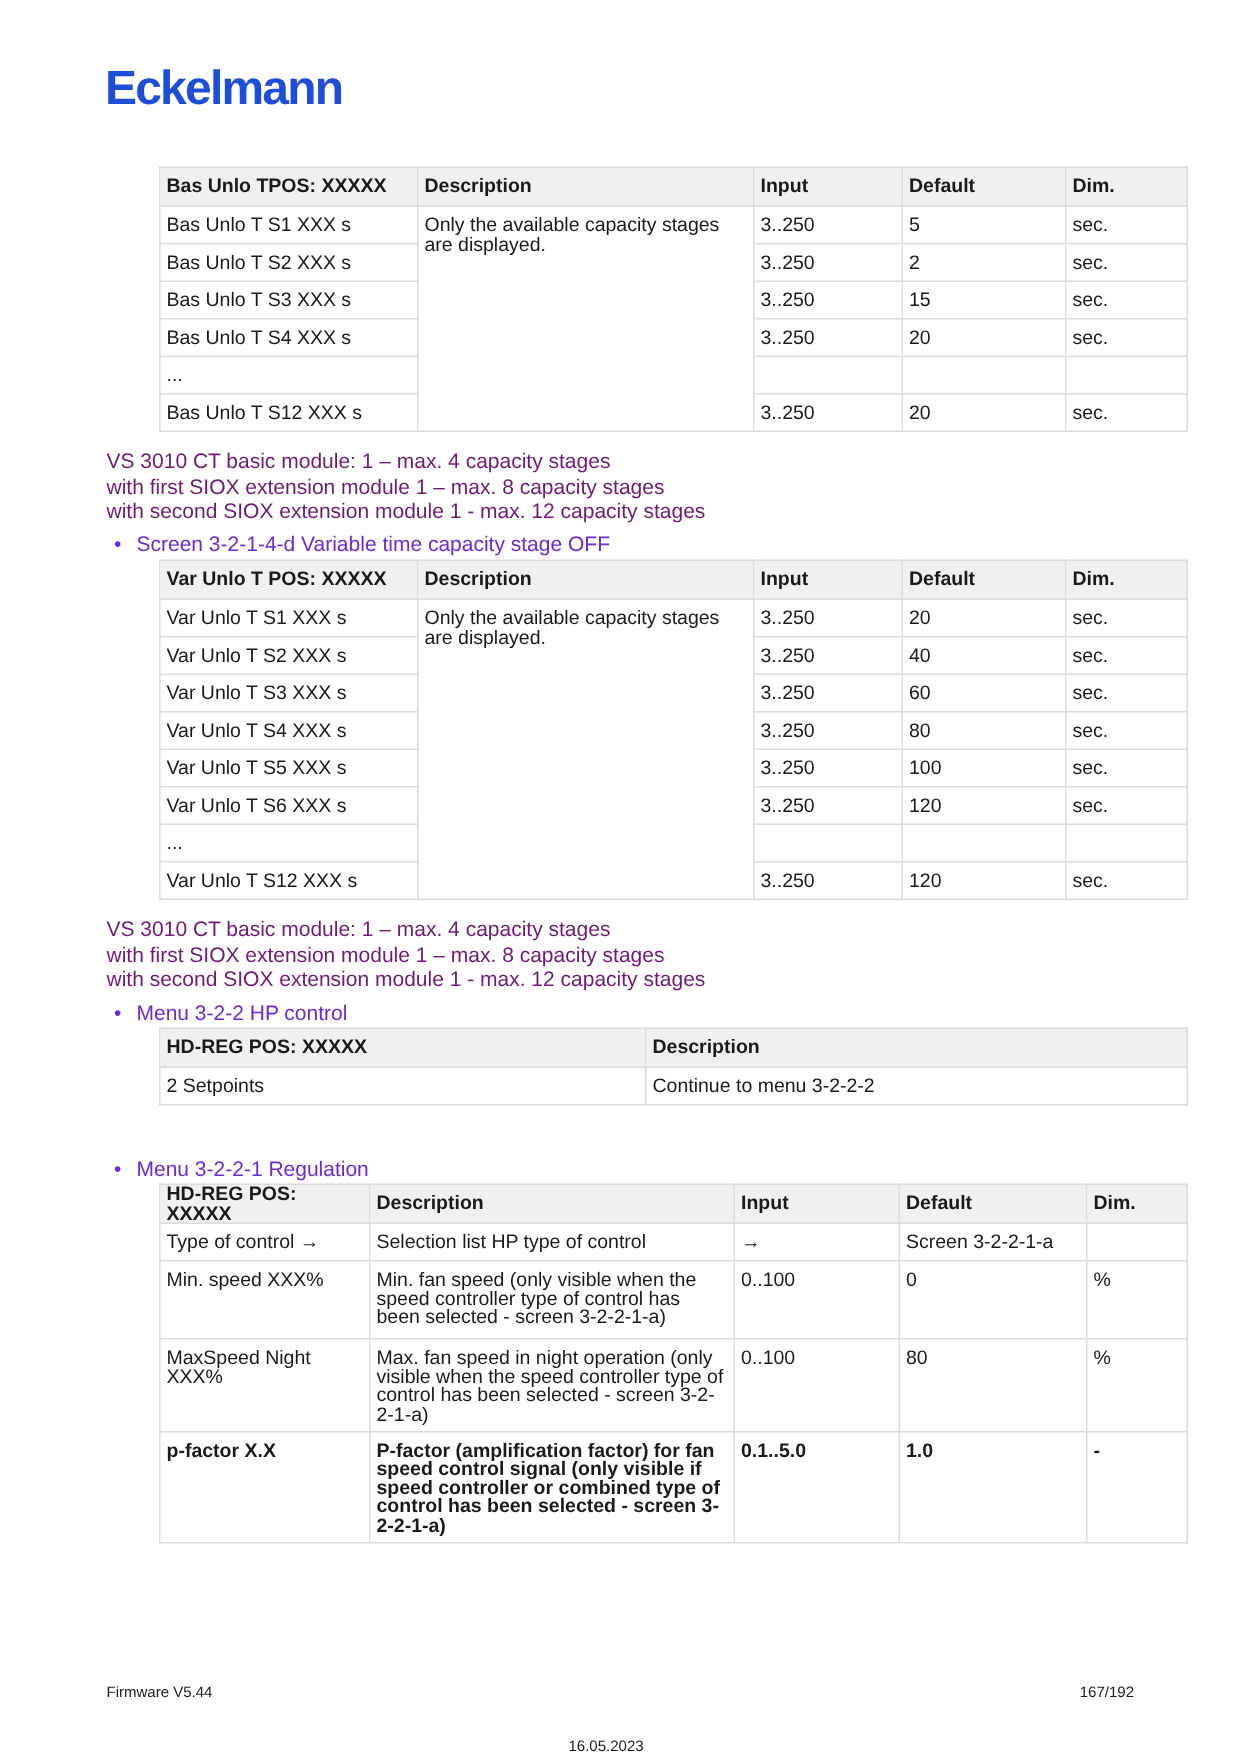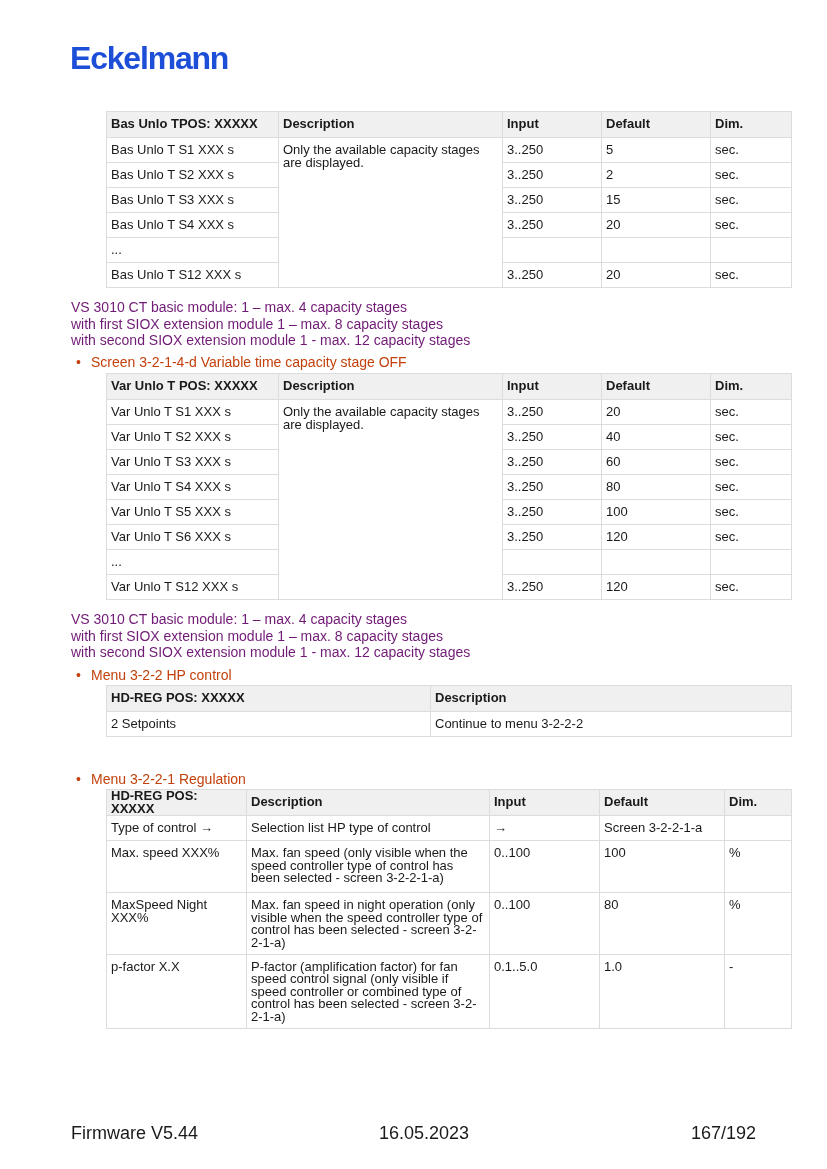--- a/index.html
+++ b/index.html
@@ -24,25 +24,25 @@
   table.doc th {
     background: #f0f0f0; font-weight: bold; height: 25px; vertical-align: middle;
   }
   table.doc td { padding-top: 6px; padding-bottom: 4px; }
   table.doc tr.r { height: 25px; }
   table.doc td.descspan { vertical-align: top; }
   .note {
     position: absolute; left: 71px; font-size: 14px; line-height: 16.5px; color: #701a75;
   }
   .bullet {
-    position: absolute; left: 76px; font-size: 14px; line-height: 16px; color: #c2410c;
+    position: absolute; left: 76px; font-size: 14px; line-height: 16px; color: #6d28d9;
   }
   .bullet .dot { display: inline-block; width: 15px; }
   .footer {
-    position: absolute; top: 1123px; font-size: 18px; color: #1a1a1a;
+    position: absolute; top: 1123px; font-size: 10px; color: #1a1a1a;
   }
 </style>
 </head>
 <body>
 
 <div class="logo">Eckelmann</div>
 
 <table class="doc" style="top:111px;">
   <colgroup>
       <col style="width:172px">
@@ -225,38 +225,38 @@
     <th>Dim.</th>
   </tr>
   <tr class="r">
     <td>Type of control →</td>
     <td>Selection list HP type of control</td>
     <td>→</td>
     <td>Screen 3-2-2-1-a</td>
     <td></td>
   </tr>
   <tr style="height:52px;">
-    <td>Max. speed XXX%</td>
-    <td>Max. fan speed (only visible when the speed controller type of control has been selected - screen 3-2-2-1-a)</td>
+    <td>Min. speed XXX%</td>
+    <td>Min. fan speed (only visible when the speed controller type of control has been selected - screen 3-2-2-1-a)</td>
     <td>0..100</td>
-    <td>100</td>
+    <td>0</td>
     <td>%</td>
   </tr>
   <tr style="height:52px;">
     <td>MaxSpeed Night XXX%</td>
     <td>Max. fan speed in night operation (only visible when the speed controller type of control has been selected - screen 3-2-2-1-a)</td>
     <td>0..100</td>
     <td>80</td>
     <td>%</td>
   </tr>
-  <tr style="height:65px;">
+  <tr style="height:65px;font-weight:bold;">
     <td>p-factor X.X</td>
     <td>P-factor (amplification factor) for fan speed control signal (only visible if speed controller or combined type of control has been selected - screen 3-2-2-1-a)</td>
     <td>0.1..5.0</td>
     <td>1.0</td>
     <td>-</td>
   </tr>
 </tbody>
   </table>
 
 <div class="footer" style="left:71px;">Firmware V5.44</div>
-<div class="footer" style="left:379px;">16.05.2023</div>
+<div class="footer" style="left:379px;margin-top:36px;">16.05.2023</div>
 <div class="footer" style="right:71px;">167/192</div>
 
 </body></html>

